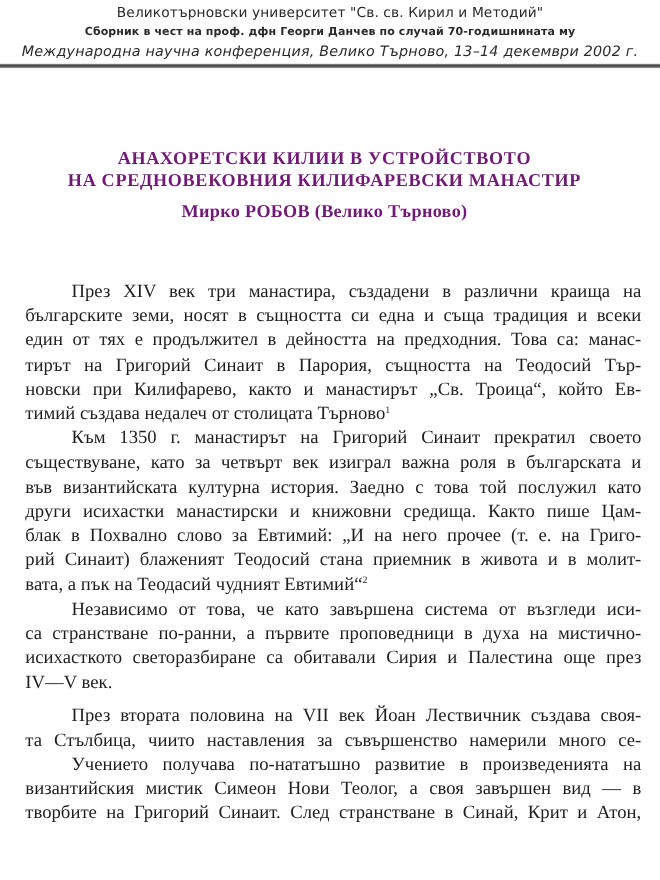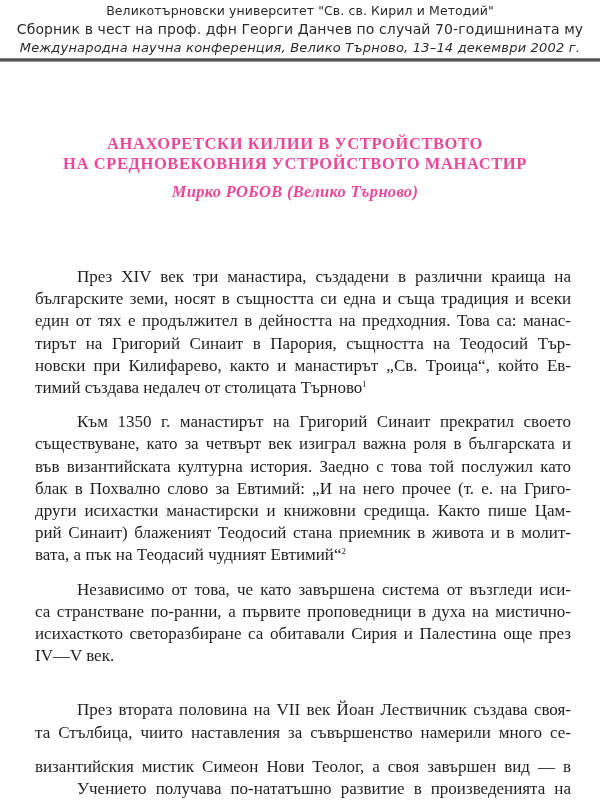--- a/index.html
+++ b/index.html
@@ -23,22 +23,22 @@
       text-align: center;
       font-family: "DejaVu Sans", "Liberation Sans", sans-serif;
       color: #2a2a2a;
     }
     .header .line1 {
       font-size: 12.5px;
       line-height: 18px;
       letter-spacing: 0.1px;
     }
     .header .line2 {
-      font-size: 14px;
-      font-weight: normal;
+      font-size: 10px;
+      font-weight: bold;
       line-height: 19px;
       letter-spacing: 0.1px;
     }
     .header .line3 {
       font-size: 13px;
       line-height: 18px;
       letter-spacing: 0.2px;
       font-style: italic;
     }
     .header-rule {
@@ -50,46 +50,45 @@
       background: linear-gradient(#9a9a9a, #4a4a4a 40%, #5e5e5e 70%, #b9b9b9);
     }
     .title-block {
       position: absolute;
       top: 134px;
       left: 0;
       width: 590px;
       text-align: center;
       font-family: "Liberation Serif", "DejaVu Serif", serif;
       font-weight: bold;
-      color: #ec4899;
+      color: #701a75;
     }
     .title-line {
       font-size: 16.5px;
       line-height: 20px;
       letter-spacing: 0.6px;
     }
     .author {
       font-size: 16.5px;
       line-height: 20px;
       margin-top: 8px;
       letter-spacing: 0.3px;
-      font-style: italic;
     }
     .body-text {
       position: absolute;
       top: 254px;
       left: 23px;
       width: 560px;
       font-family: "Liberation Serif", "DejaVu Serif", serif;
       font-size: 17px;
       line-height: 22.2px;
       color: #1e1e1e;
     }
     .para {
-      margin: 12px;
+      margin: 0;
       text-align: justify;
       text-align-last: left;
     }
     .line {
       display: block;
       text-align: justify;
       text-align-last: justify;
       white-space: nowrap;
     }
     .line.last {
@@ -113,57 +112,57 @@
 
 <div class="header">
   <div class="line1">Великотърновски университет "Св. св. Кирил и Методий"</div>
   <div class="line2">Сборник в чест на проф. дфн Георги Данчев по случай 70-годишнината му</div>
   <div class="line3">Международна научна конференция, Велико Търново, 13–14 декември 2002 г.</div>
 </div>
 <div class="header-rule"></div>
 
 <div class="title-block">
   <div class="title-line">АНАХОРЕТСКИ КИЛИИ В УСТРОЙСТВОТО</div>
-  <div class="title-line">НА СРЕДНОВЕКОВНИЯ УСТРОЙСТВОТО МАНАСТИР</div>
+  <div class="title-line">НА СРЕДНОВЕКОВНИЯ КИЛИФАРЕВСКИ МАНАСТИР</div>
   <div class="author">Мирко РОБОВ (Велико Търново)</div>
 </div>
 
 <div class="body-text">
 
   <div class="para">
     <span class="line indent">През XIV век три манастира, създадени в различни краища на</span>
     <span class="line">българските земи, носят в същността си една и съща традиция и всеки</span>
     <span class="line">един от тях е продължител в дейността на предходния. Това са: манас-</span>
     <span class="line">тирът на Григорий Синаит в Парория, същността на Теодосий Тър-</span>
     <span class="line">новски при Килифарево, както и манастирът „Св. Троица“, който Ев-</span>
     <span class="line last"><span>тимий създава недалеч от столицата Търново</span><sup>1</sup></span>
   </div>
 
   <div class="para">
     <span class="line indent">Към 1350 г. манастирът на Григорий Синаит прекратил своето</span>
     <span class="line">съществуване, като за четвърт век изиграл важна роля в българската и</span>
     <span class="line">във византийската културна история. Заедно с това той послужил като</span>
+    <span class="line">други исихастки манастирски и книжовни средища. Както пише Цам-</span>
     <span class="line">блак в Похвално слово за Евтимий: „И на него прочее (т. е. на Григо-</span>
-    <span class="line">други исихастки манастирски и книжовни средища. Както пише Цам-</span>
     <span class="line">рий Синаит) блаженият Теодосий стана приемник в живота и в молит-</span>
     <span class="line last"><span>вата, а пък на Теодасий чудният Евтимий“</span><sup>2</sup></span>
   </div>
 
   <div class="para">
     <span class="line indent">Независимо от това, че като завършена система от възгледи иси-</span>
     <span class="line">са странстване по-ранни, а първите проповедници в духа на мистично-</span>
     <span class="line">исихасткото светоразбиране са обитавали Сирия и Палестина още през</span>
     <span class="line last">IV—V век.</span>
   </div>
   <div class="para-gap"></div>
 
   <div class="para">
     <span class="line indent">През втората половина на VII век Йоан Лествичник създава своя-</span>
     <span class="line">та Стълбица, чиито наставления за съвършенство намерили много се-</span>
   </div>
 
   <div class="para">
+    <span class="line indent">Учението получава по-нататъшно развитие в произведенията на</span>
     <span class="line">византийския мистик Симеон Нови Теолог, а своя завършен вид — в</span>
-    <span class="line indent">Учението получава по-нататъшно развитие в произведенията на</span>
     <span class="line">творбите на Григорий Синаит. След странстване в Синай, Крит и Атон,</span>
 
   </div>
 </div>
 
 </body></html>

